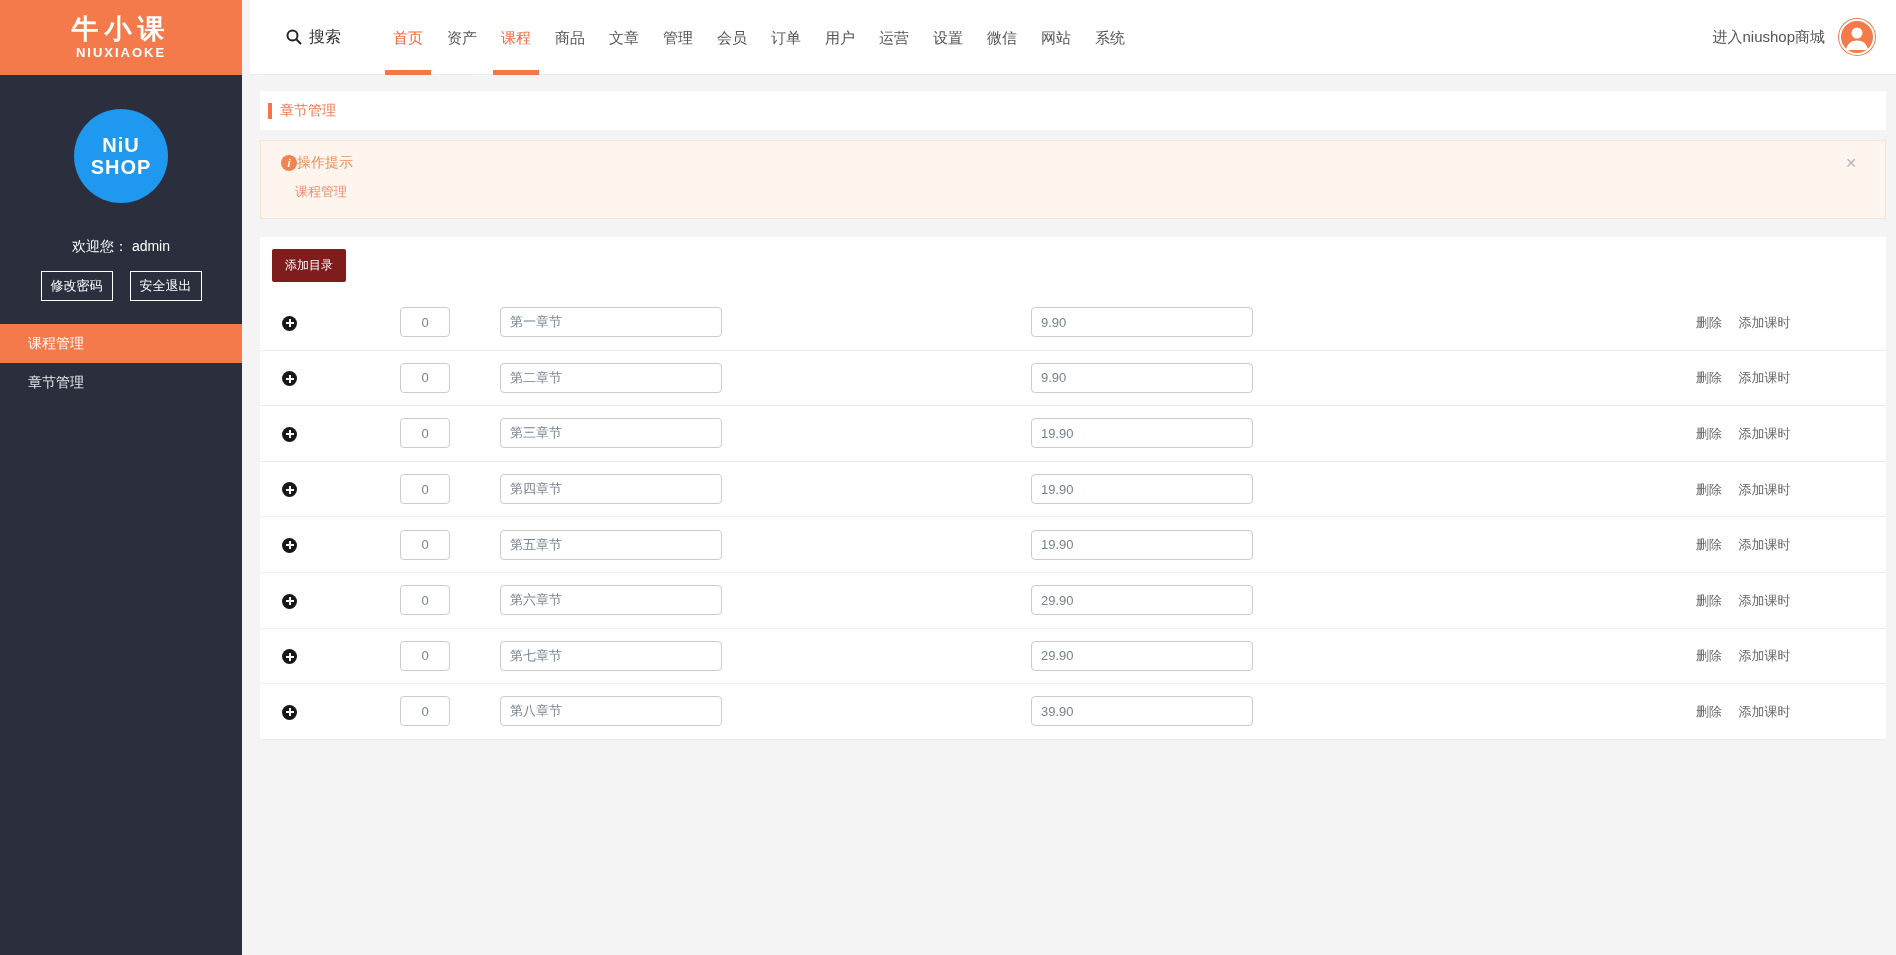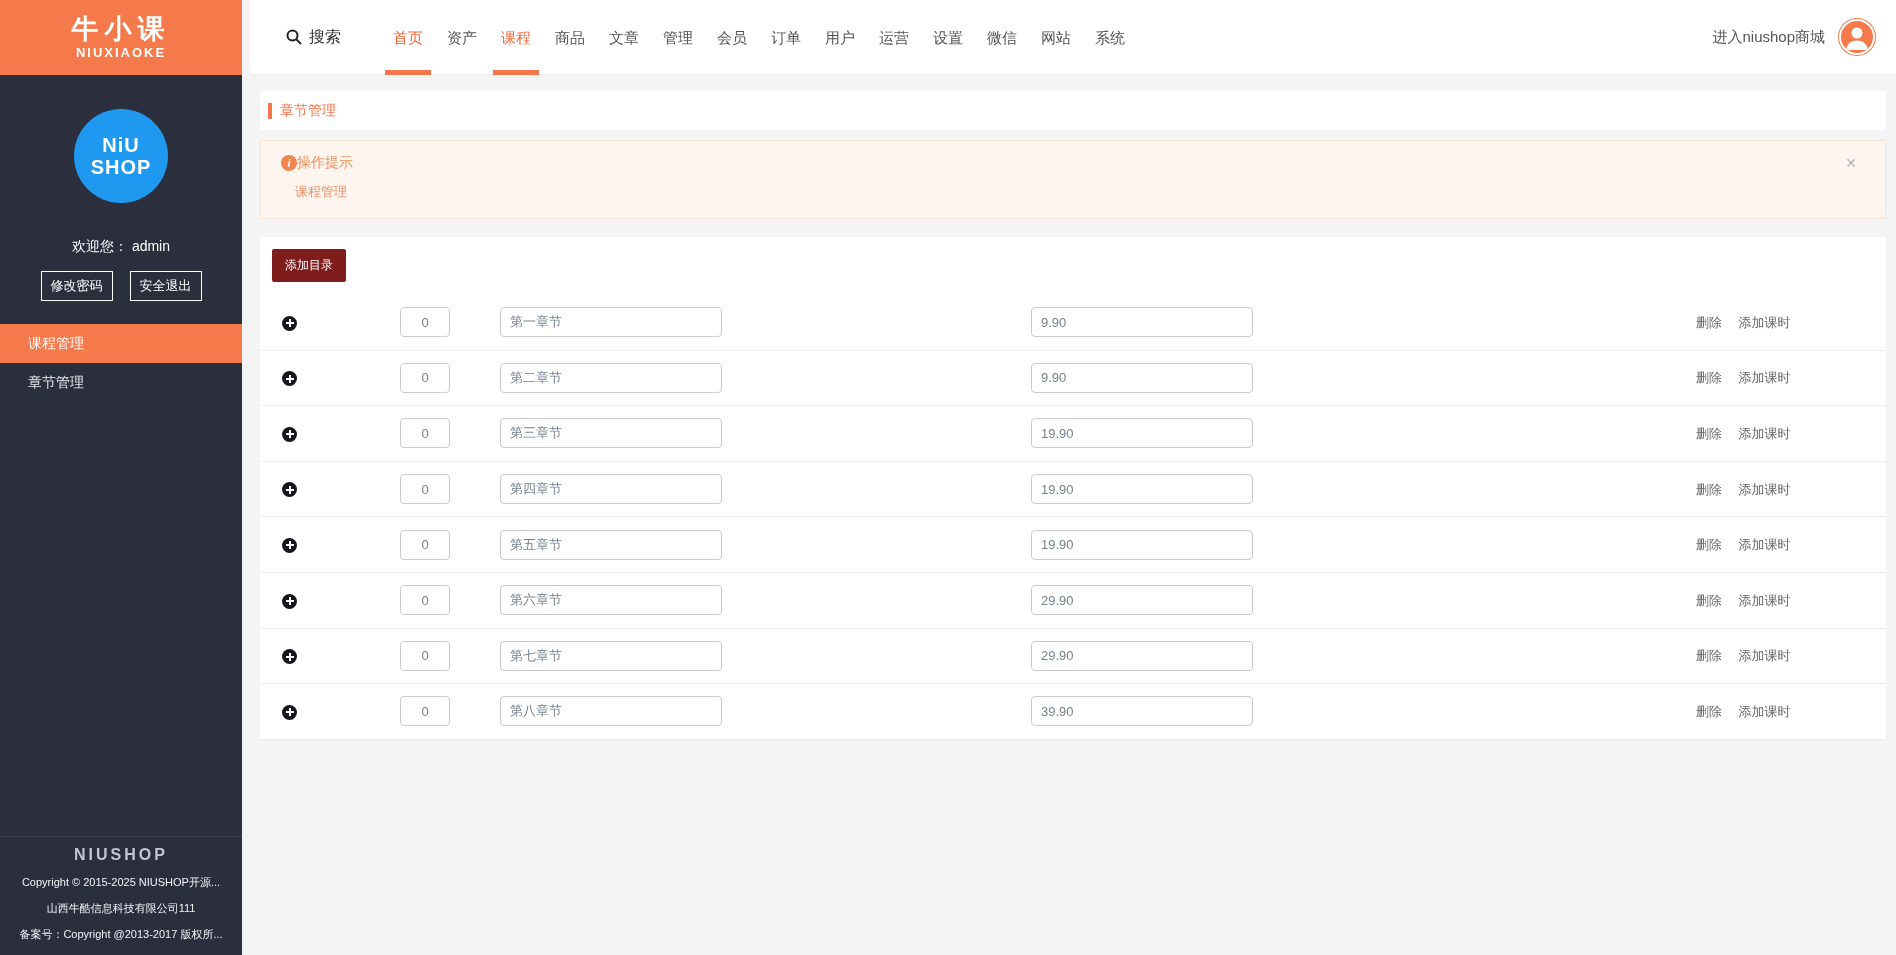--- a/index.html
+++ b/index.html
@@ -92,26 +92,20 @@
   <div class="side-btns">
     <button class="sbtn">修改密码</button>
     <button class="sbtn">安全退出</button>
   </div>
 
   <nav class="menu">
     <div class="menu-item active">课程管理</div>
     <div class="menu-item">章节管理</div>
   </nav>
 
-  <div class="side-footer">
-    <div class="f-logo">NIUSHOP</div>
-    <div class="f-line">Copyright © 2015-2025 NIUSHOP开源...</div>
-    <div class="f-line">山西牛酷信息科技有限公司111</div>
-    <div class="f-line">备案号：Copyright @2013-2017 版权所...</div>
-  </div>
 </aside>
 
 <div class="right-area">
   <header class="topbar">
     <div class="search-box">
       <svg width="16" height="16" viewBox="0 0 16 16">
           <circle cx="6.5" cy="6.5" r="5" fill="none" stroke="#222" stroke-width="2"></circle>
           <line x1="10.5" y1="10.5" x2="15" y2="15" stroke="#222" stroke-width="2"></line>
         </svg>
       <span>搜索</span>

